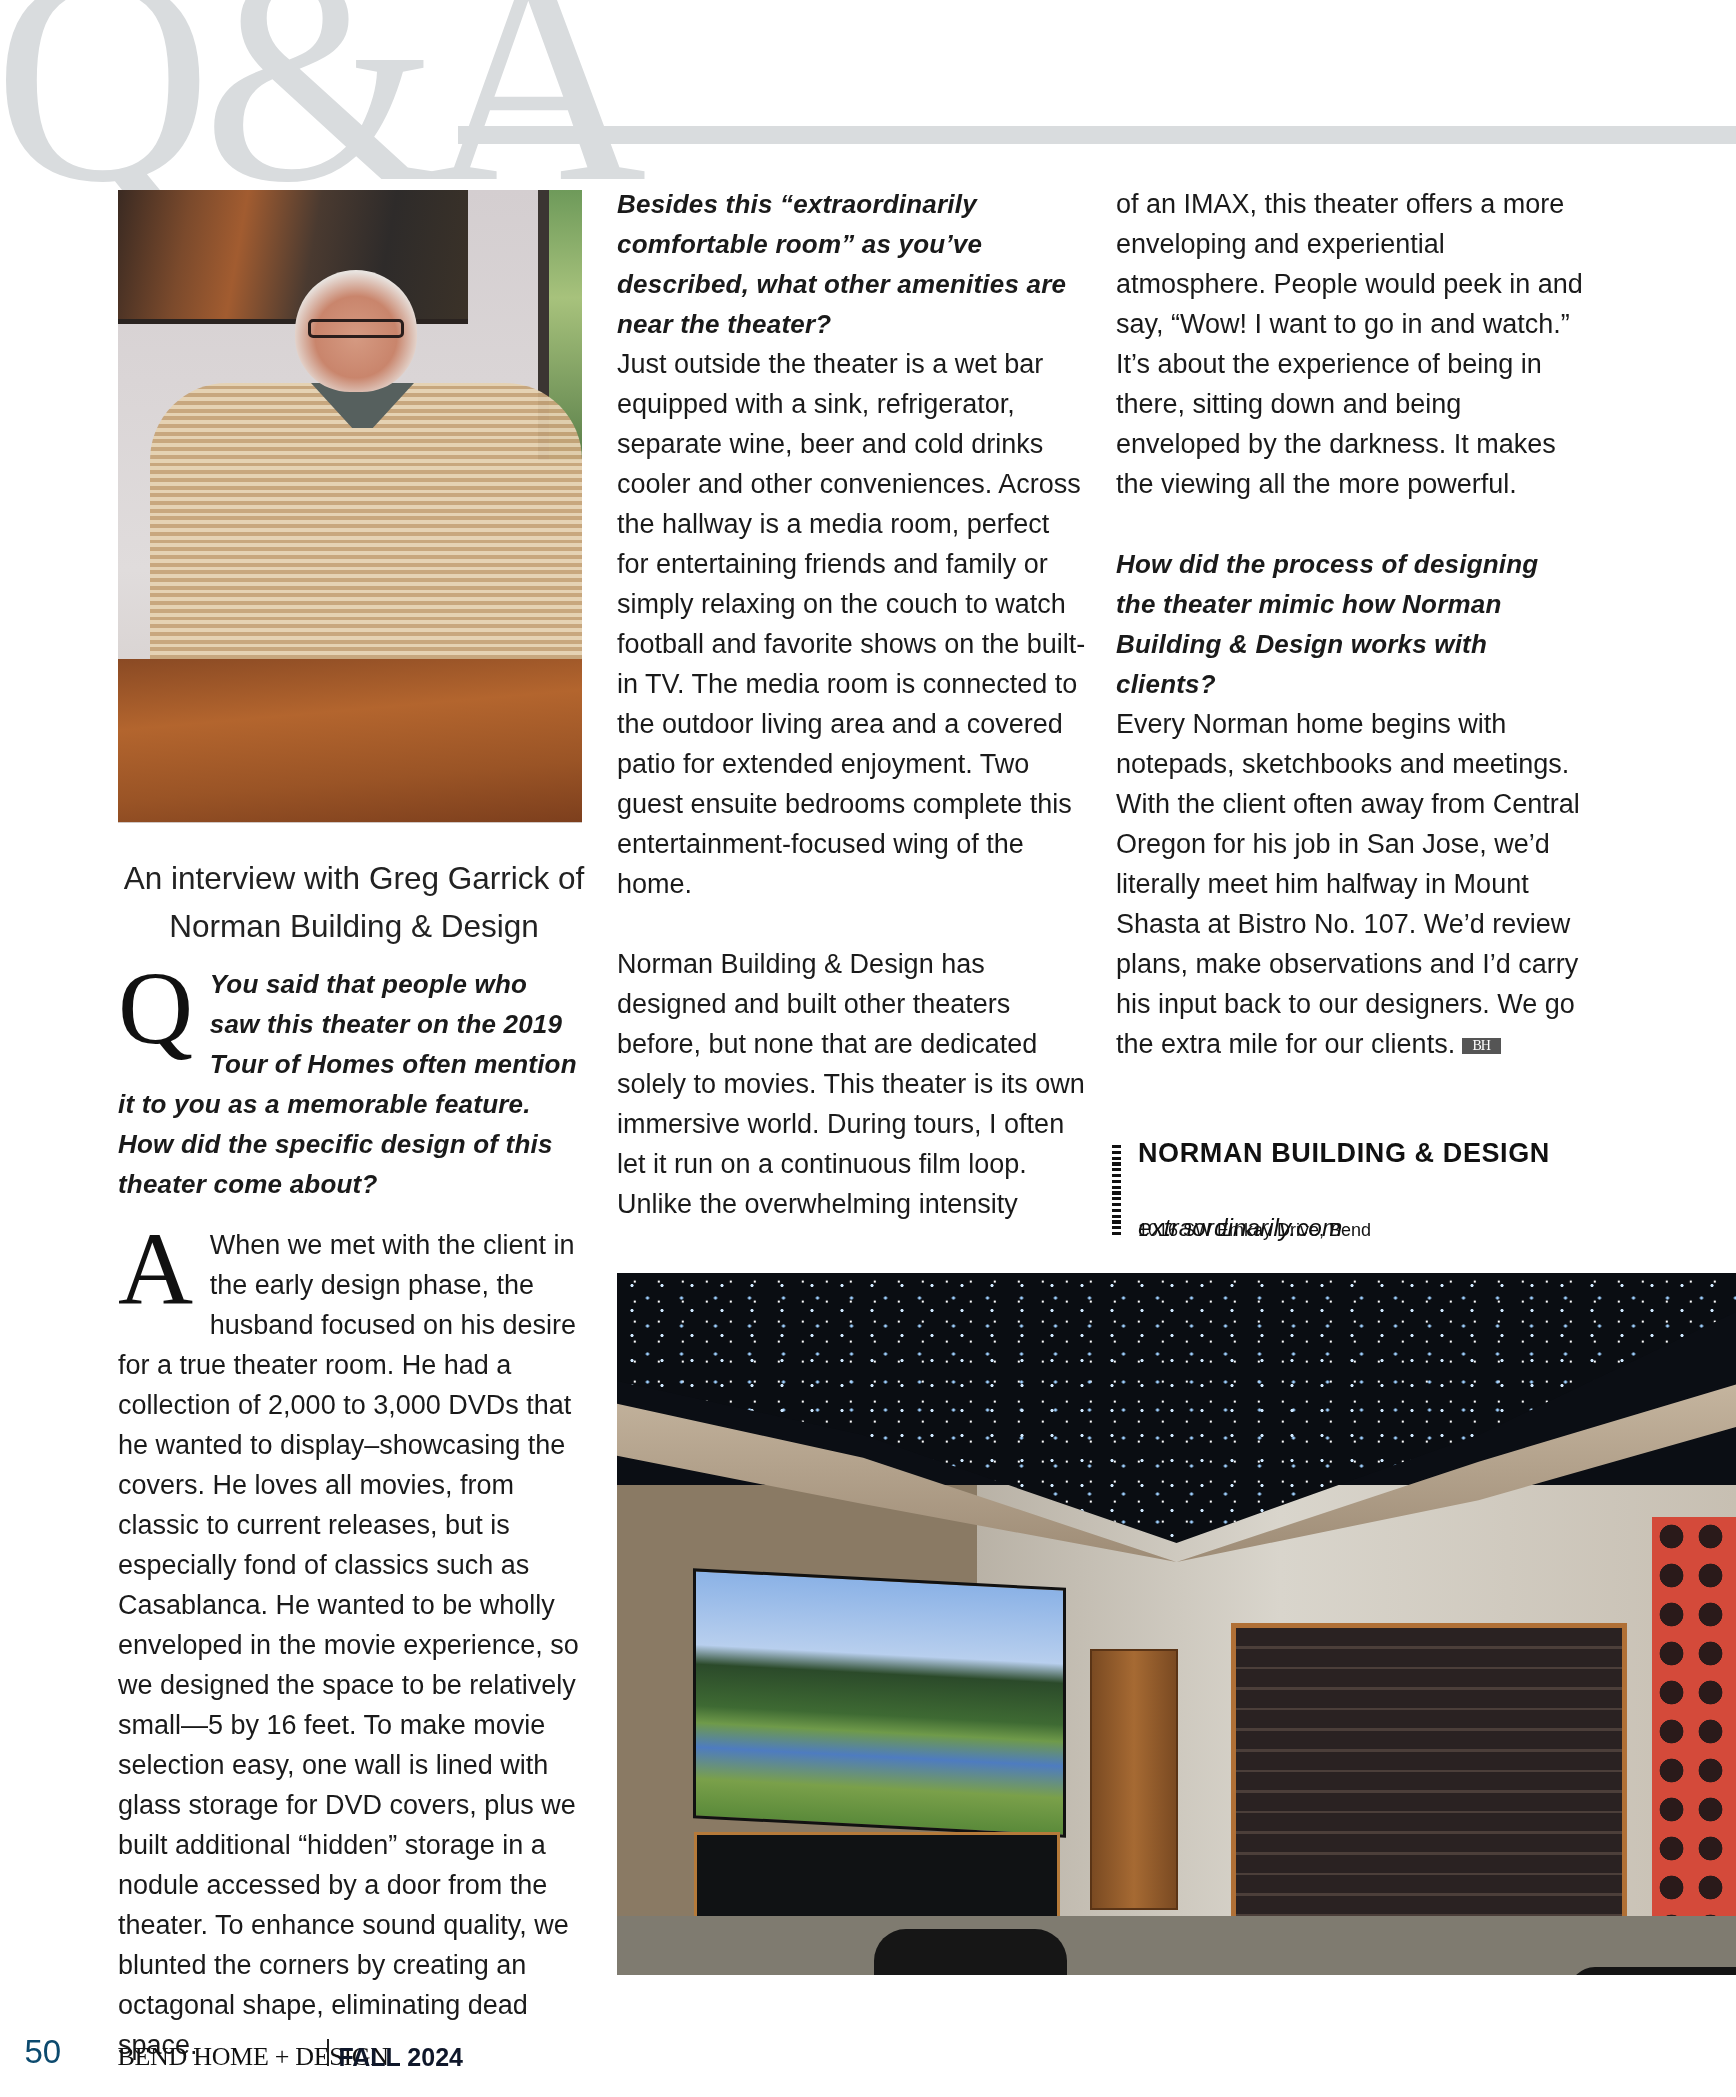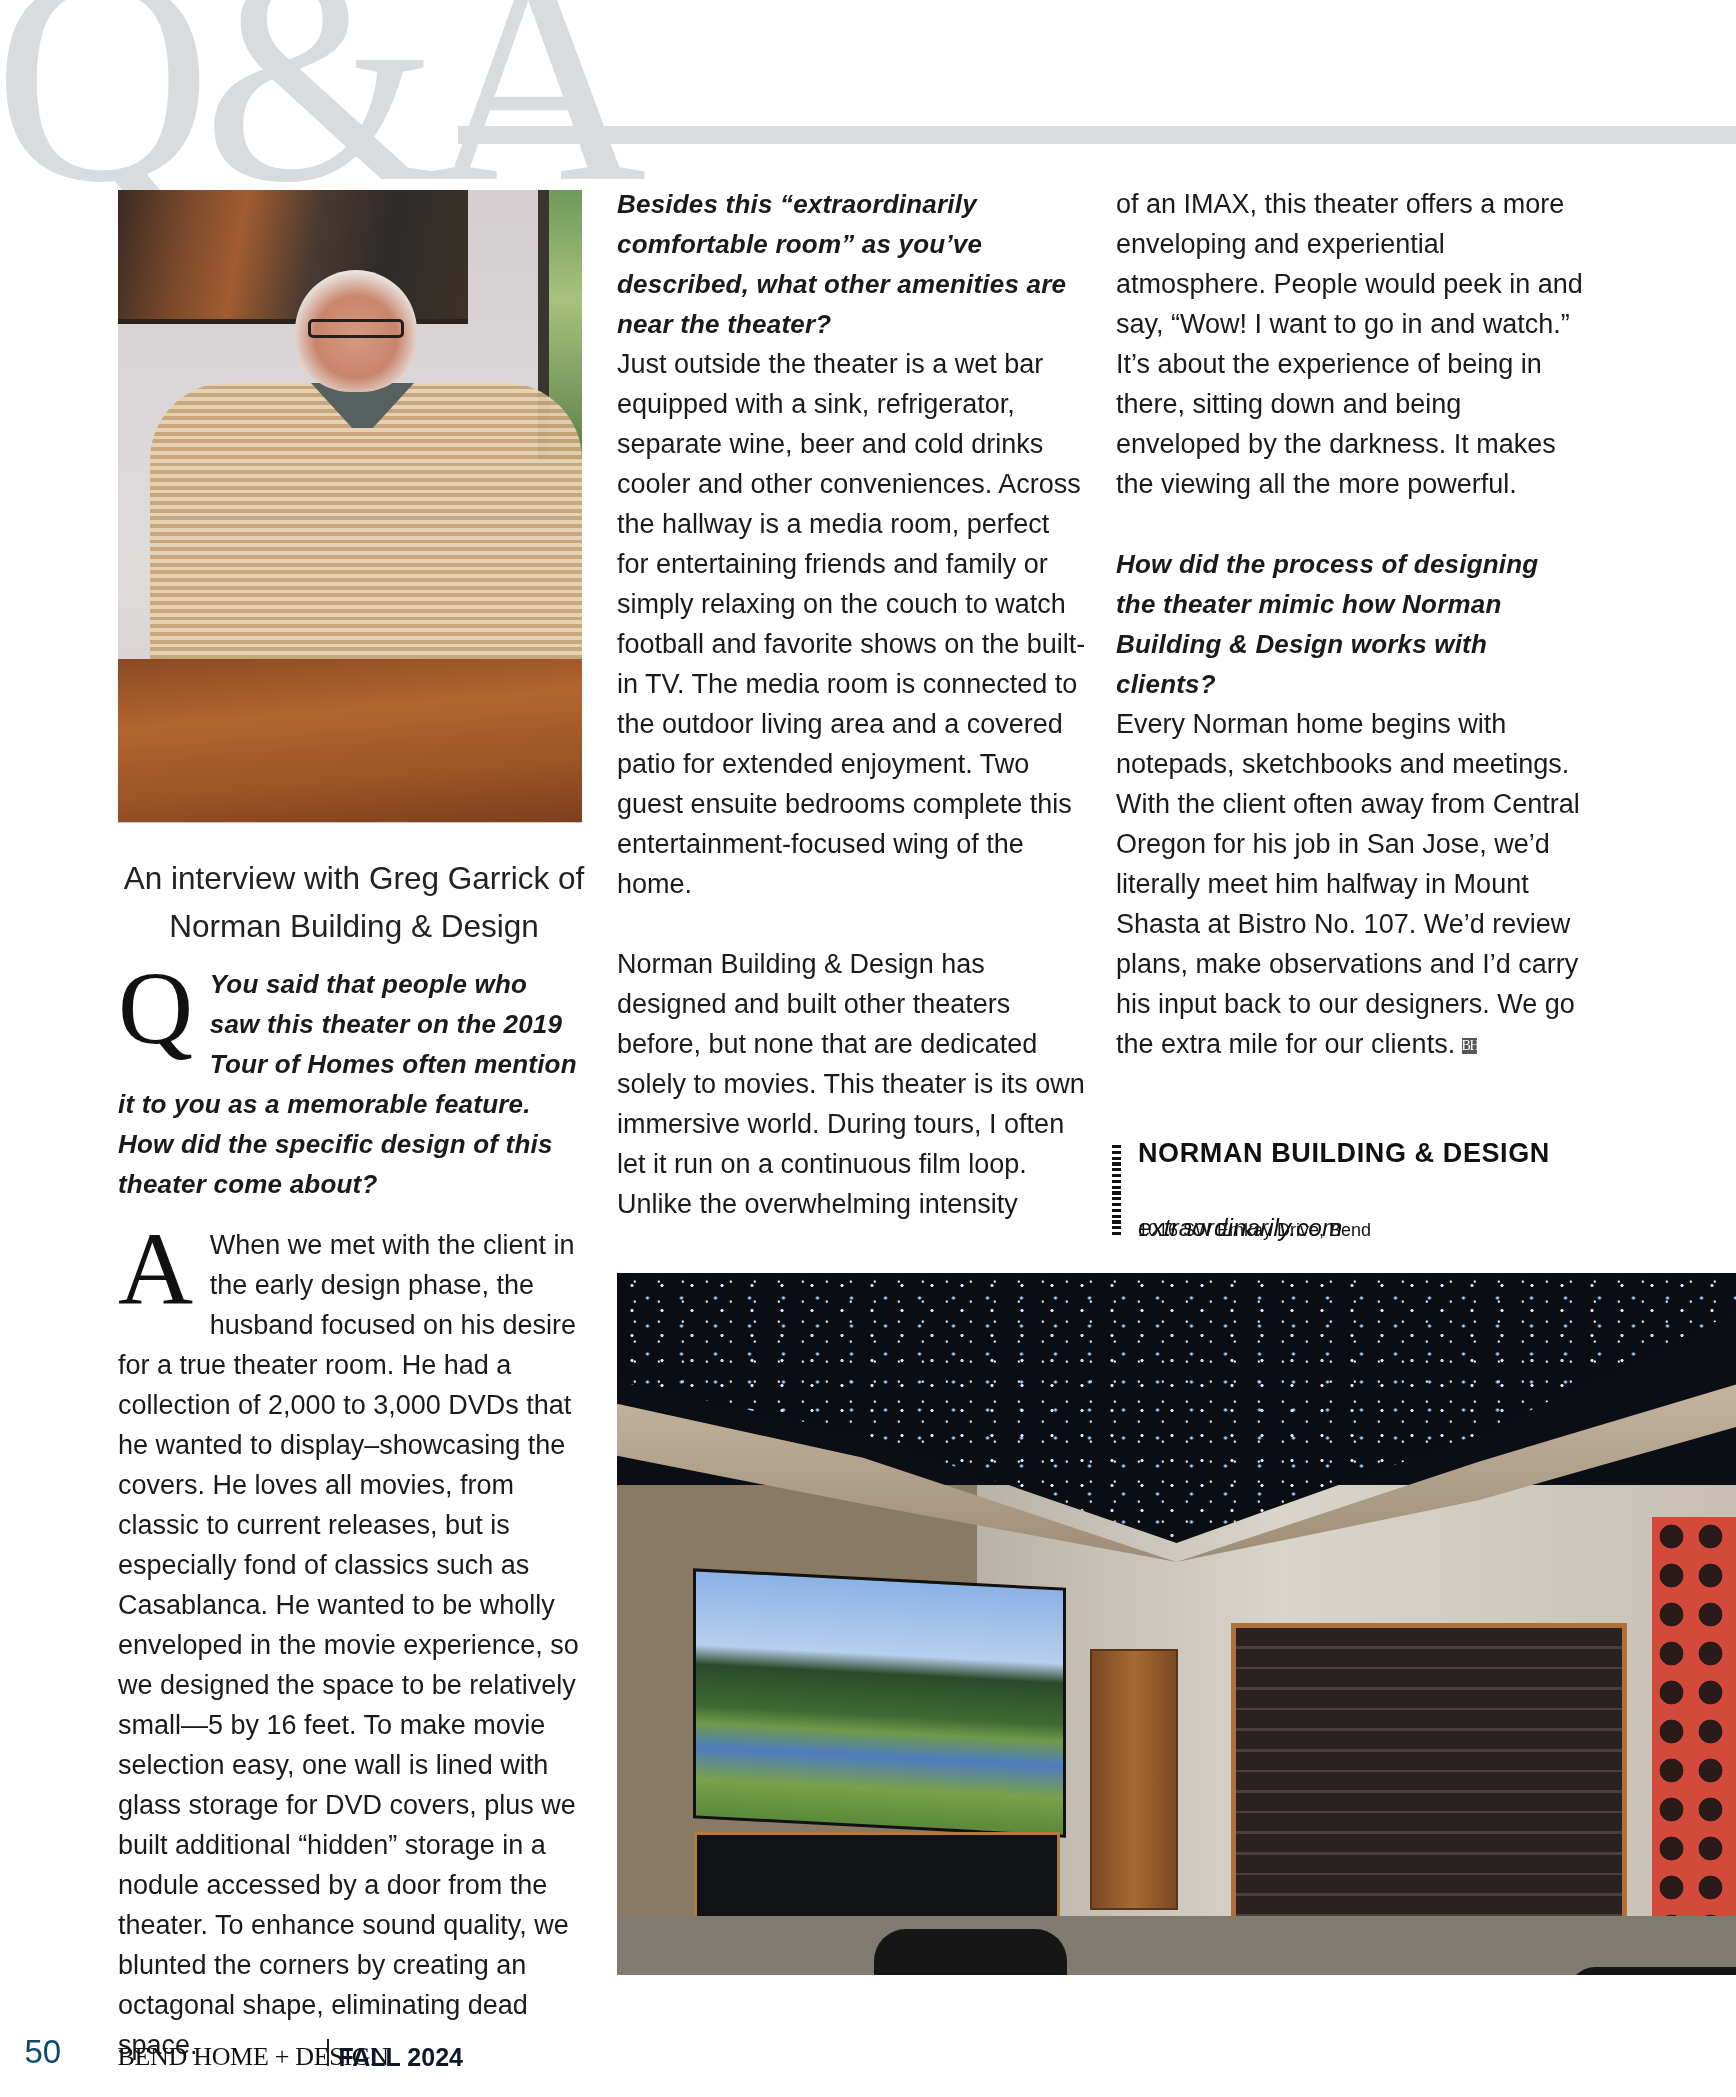--- a/index.html
+++ b/index.html
@@ -30,21 +30,21 @@
   .col p { margin:0; }
   .q-bold { font-weight:700; font-style:italic; font-size:26px; line-height:40px; letter-spacing:0.2px; }
 
   .col1-q { left:118px; top:964px; width:464px; }
   .col1-a { left:118px; top:1225px; width:464px; }
 
   .col2 { left:617px; top:184px; width:469px; }
   .col3 { left:1116px; top:184px; width:469px; }
   .gap { height:40px; }
 
-  .bh-mark { display:inline-block; width:15px; height:16.7px; background:#555; color:#fff; font-family:"Liberation Serif", serif; font-size:14px; line-height:16.7px; text-align:center; vertical-align:middle; margin-left:6.4px; letter-spacing:-1.3px; }
+  .bh-mark { display:inline-block; width:39px; height:16.7px; background:#555; color:#fff; font-family:"Liberation Serif", serif; font-size:14px; line-height:16.7px; text-align:center; vertical-align:middle; margin-left:6.4px; letter-spacing:-1.3px; }
 
   
   .contact { position:absolute; left:1112px; top:1135px; }
   .ruler { position:absolute; left:0; top:10.3px; width:9px; height:90px; background:repeating-linear-gradient(180deg,#111 0 3.2px,transparent 3.2px 5.8px); }
   .contact-name { position:absolute; left:26px; top:0; font-size:27px; font-weight:700; letter-spacing:0.6px; white-space:nowrap; line-height:36px; }
   .contact-addr { position:absolute; left:26px; top:37px; font-size:18px; font-weight:300; white-space:nowrap; line-height:36px;margin-top:40px; }
   .contact-url { position:absolute; left:26px; top:75px; font-size:24.4px; font-style:italic; font-weight:300; white-space:nowrap; line-height:36px; }
 
   
   .theater { position:absolute; left:617px; top:1273px; width:1119px; height:702px; overflow:hidden; background:#0b0e14; }

